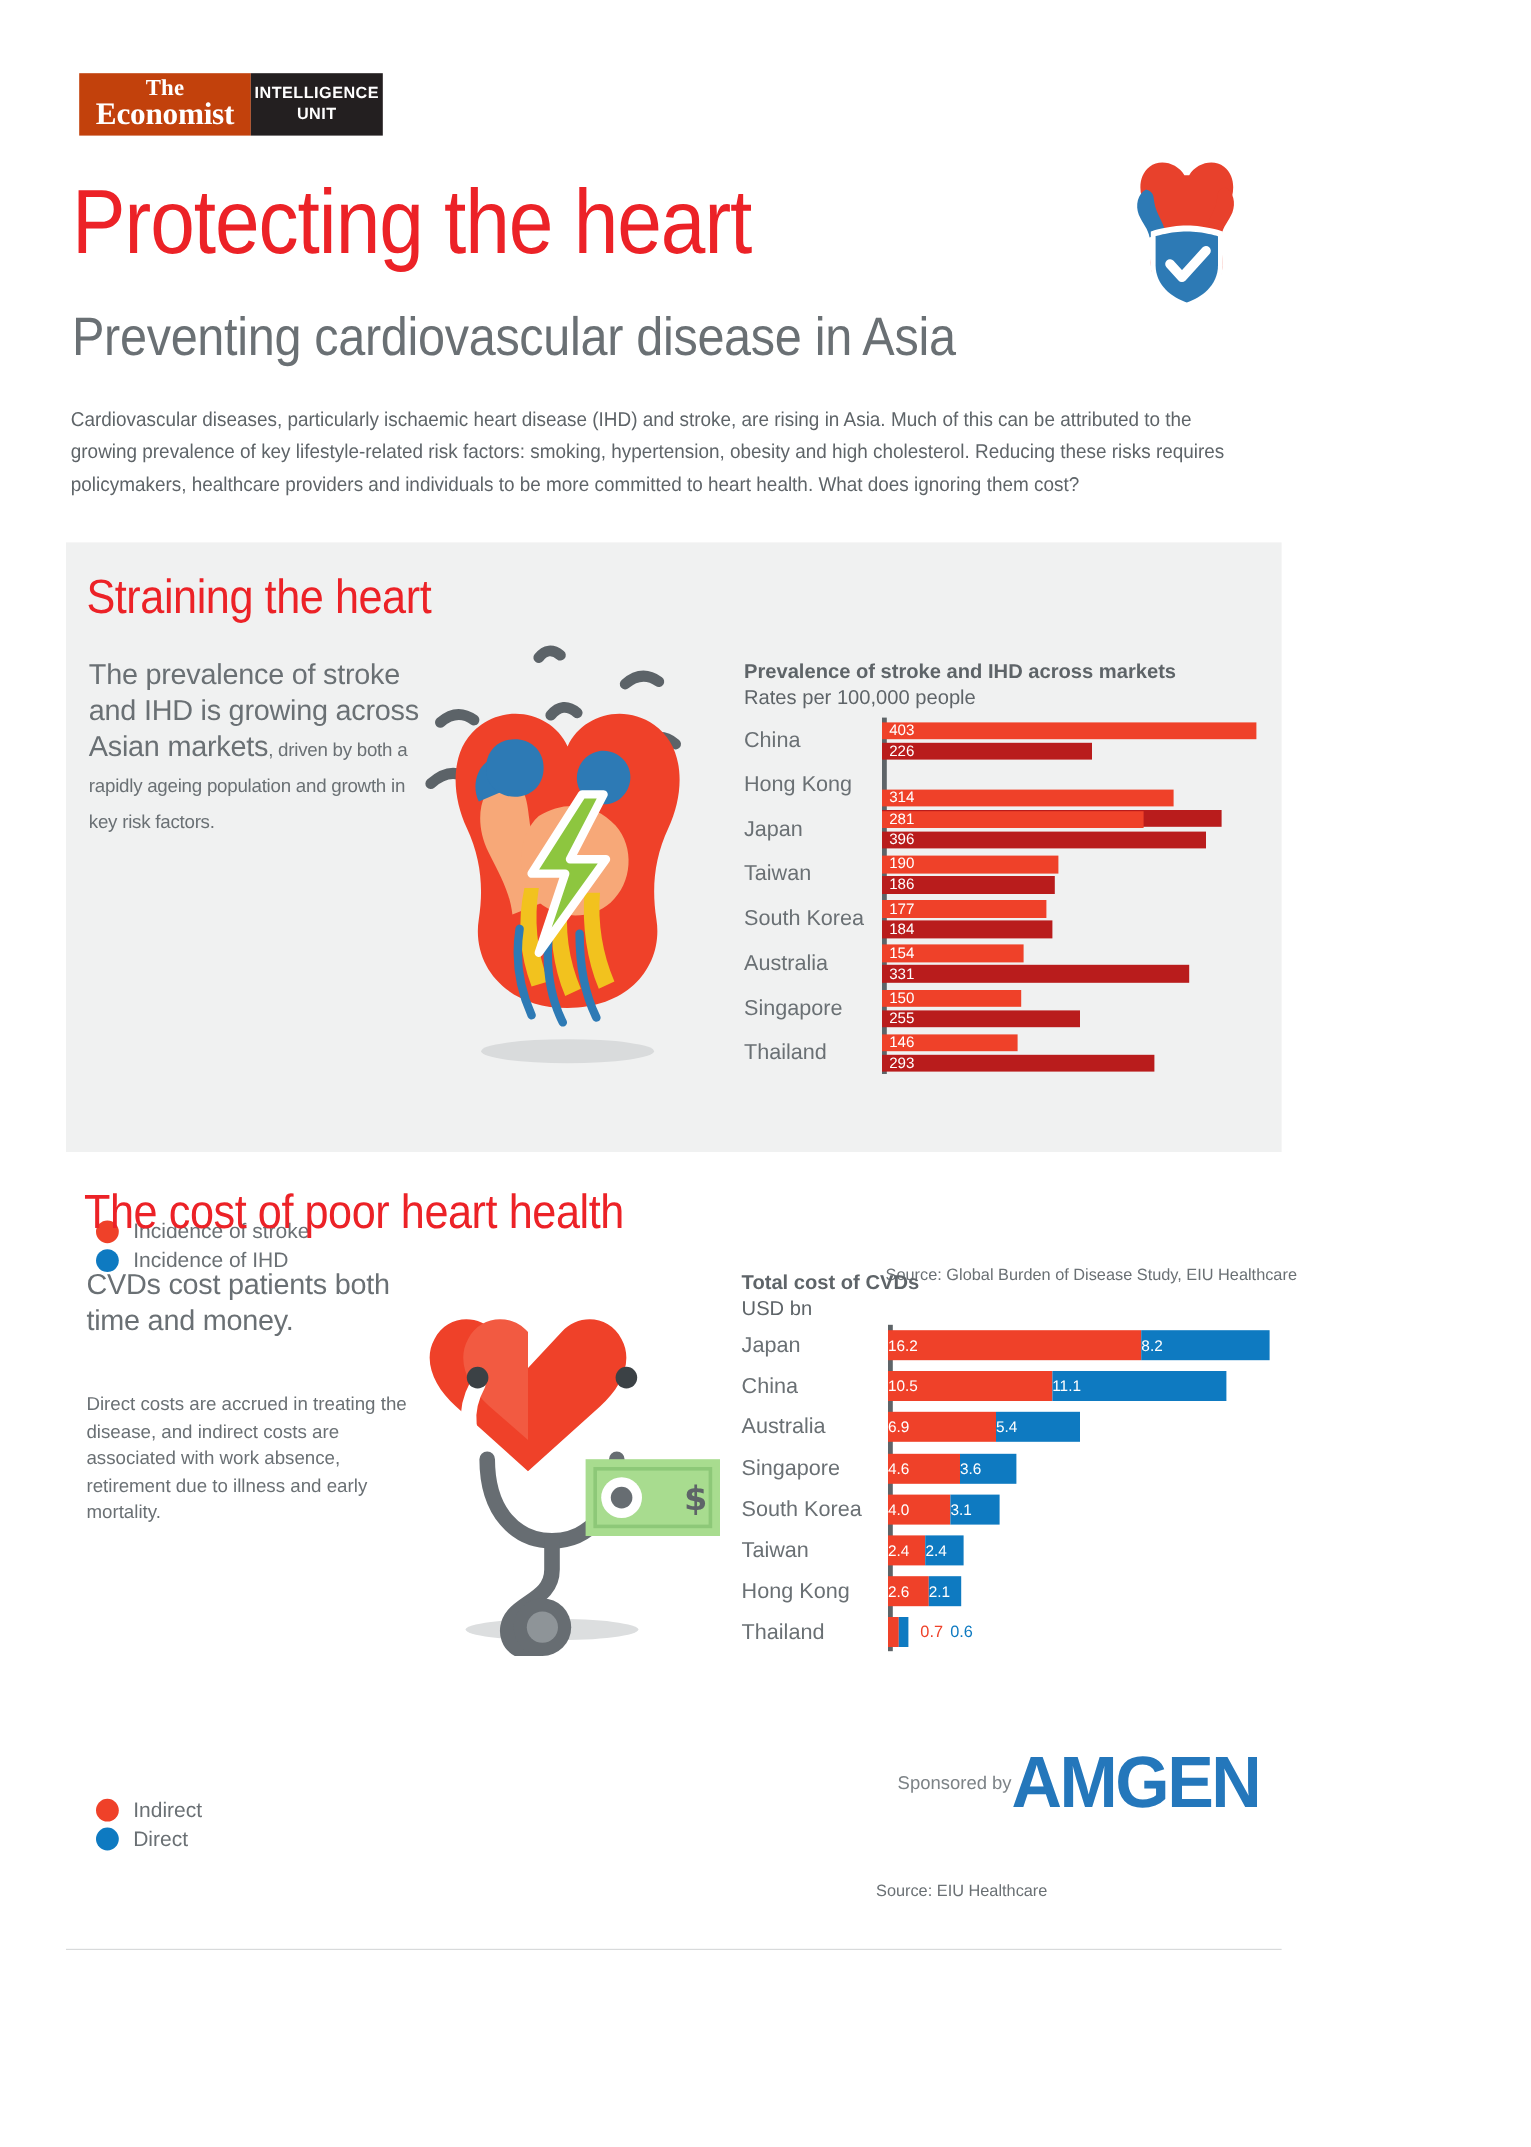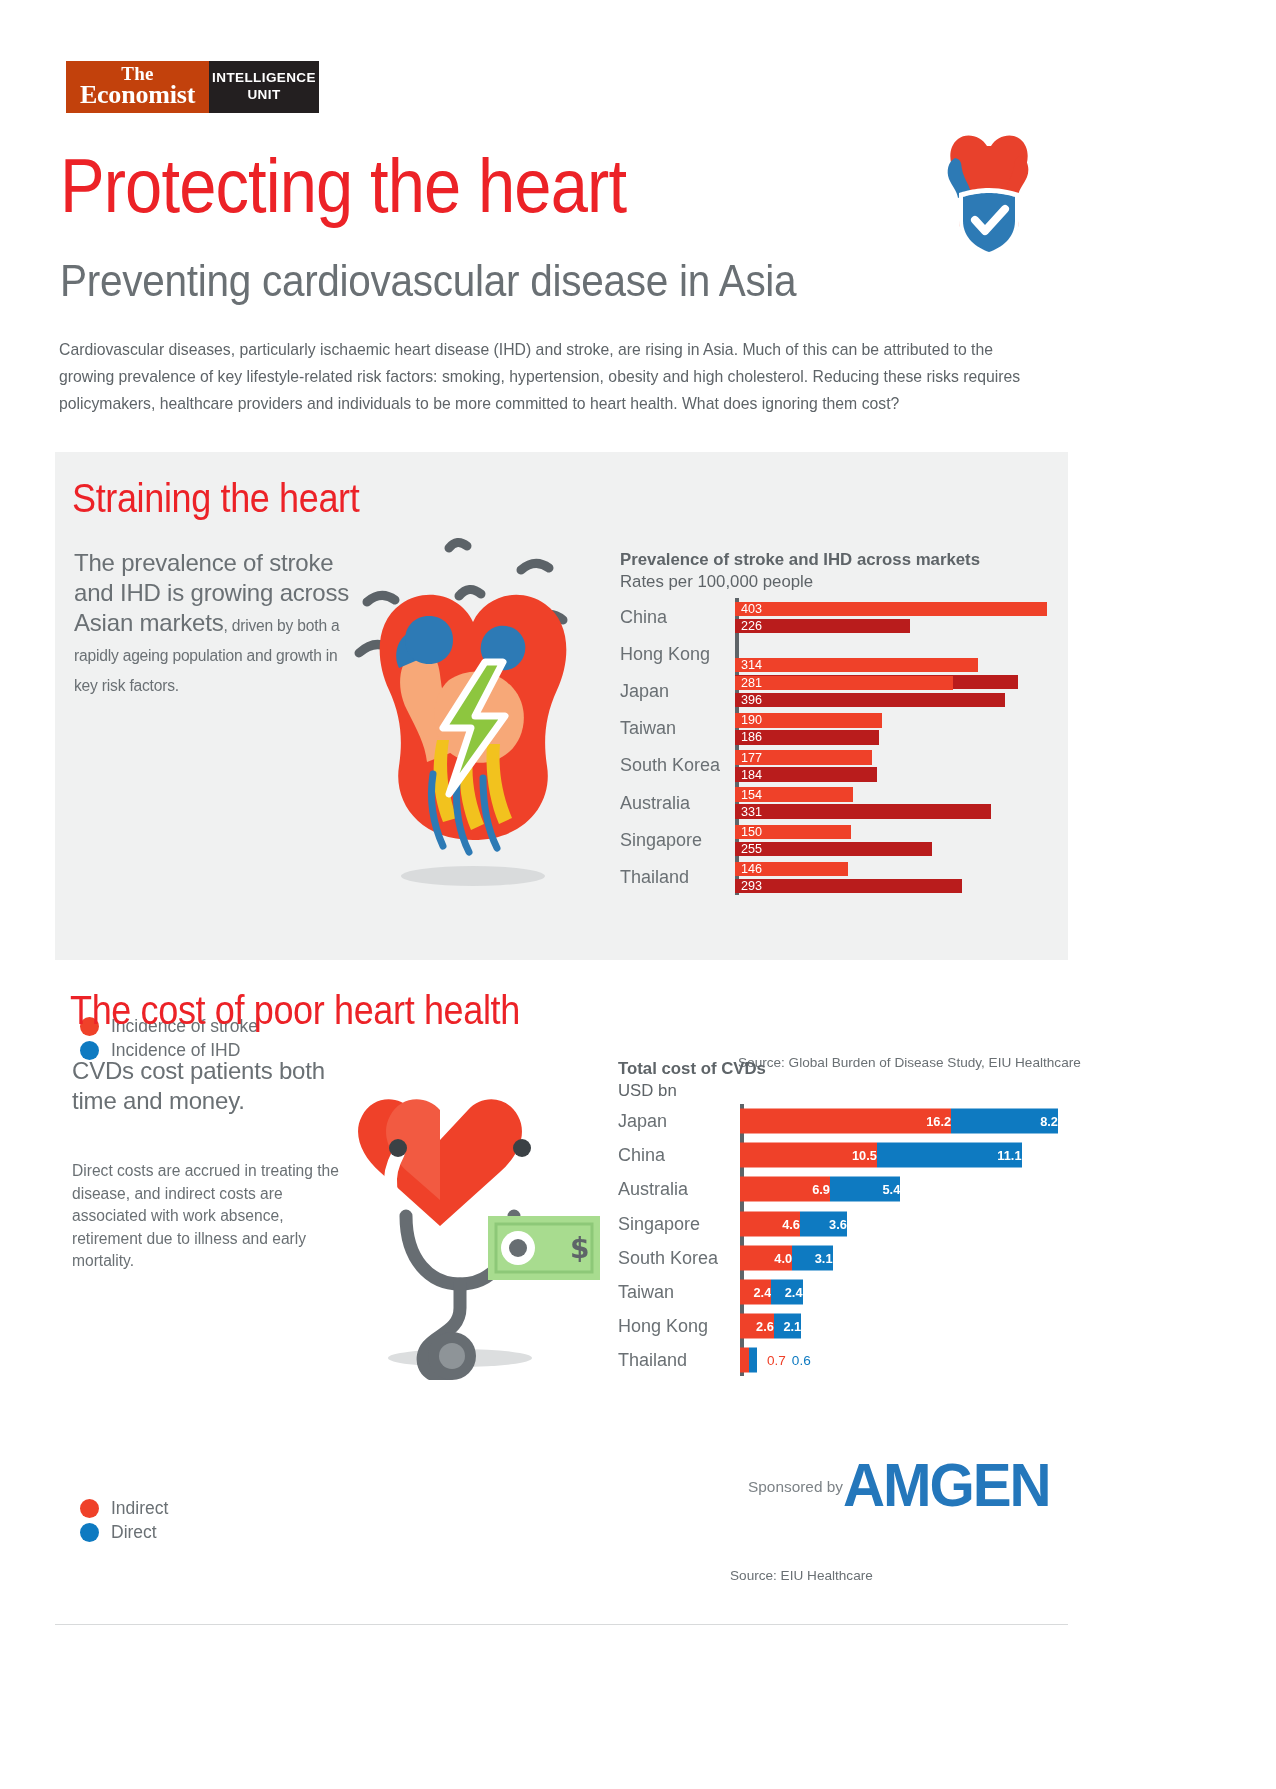--- a/index.html
+++ b/index.html
@@ -129,21 +129,21 @@
   #chart2 { position: absolute; left: 618px; top: 1104px; width: 440px; height: 275px; }
   .c2-row { position: relative; height: 34.2px; }
   .c2-label {
     position: absolute; left: 0; top: 50%; transform: translateY(-50%);
     font-size: 18px; color: #6a7074; white-space: nowrap;
   }
   .c2-bars {
     position: absolute; left: 122px; top: 50%; transform: translateY(-50%);
     display: flex; height: 25px;
   }
-  .c2-seg { position: relative; display: flex; align-items: center; justify-content: flex-end; font-weight: bold; }
+  .c2-seg { position: relative; display: flex; align-items: center; justify-content: flex-start; }
   .c2-seg.red { background: #ef4129; }
   .c2-seg.blue { background: #0e7ac1; }
   .c2-val { font-size: 12.8px; color: #ffffff; white-space: nowrap; }
   .c2-out { display: flex; align-items: center; margin-left: 10px; }
   .c2-out span { font-size: 13.6px; margin-right: 6px; }
   .c2-out .r { color: #ef4129; }
   .c2-out .b { color: #0e7ac1; }
   #c2-axis {
     position: absolute; left: 740px; top: 1104px;
     width: 4px; height: 272px; background: #5e6468;
@@ -298,21 +298,21 @@
           <span class="c1-val">331</span>
         </div>
       </div>
     </div>
     <div class="c1-row">
       <div class="c1-label">Singapore</div>
       <div class="c1-bars">
         <div class="c1-bar red" style="width: 116.129px;">
           <span class="c1-val">150</span>
         </div>
-        <div class="c1-bar blue" style="width: 197px;">
+        <div class="c1-bar blue" style="width: 165px;">
           <span class="c1-val">255</span>
         </div>
       </div>
     </div>
     <div class="c1-row">
       <div class="c1-label">Thailand</div>
       <div class="c1-bars">
         <div class="c1-bar red" style="width: 113.032px;">
           <span class="c1-val">146</span>
         </div>

